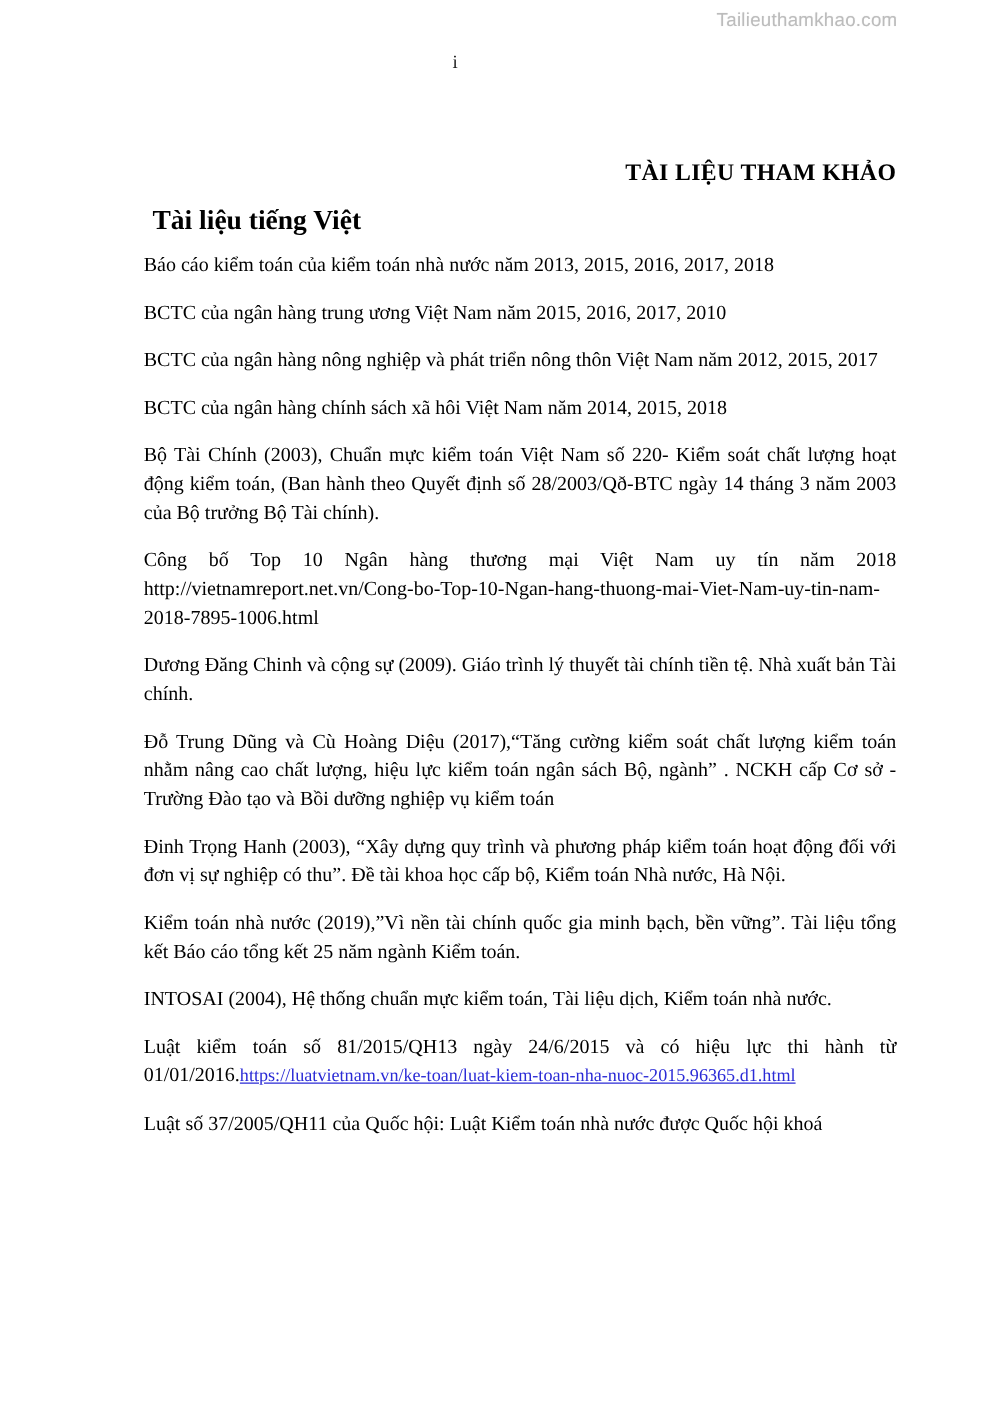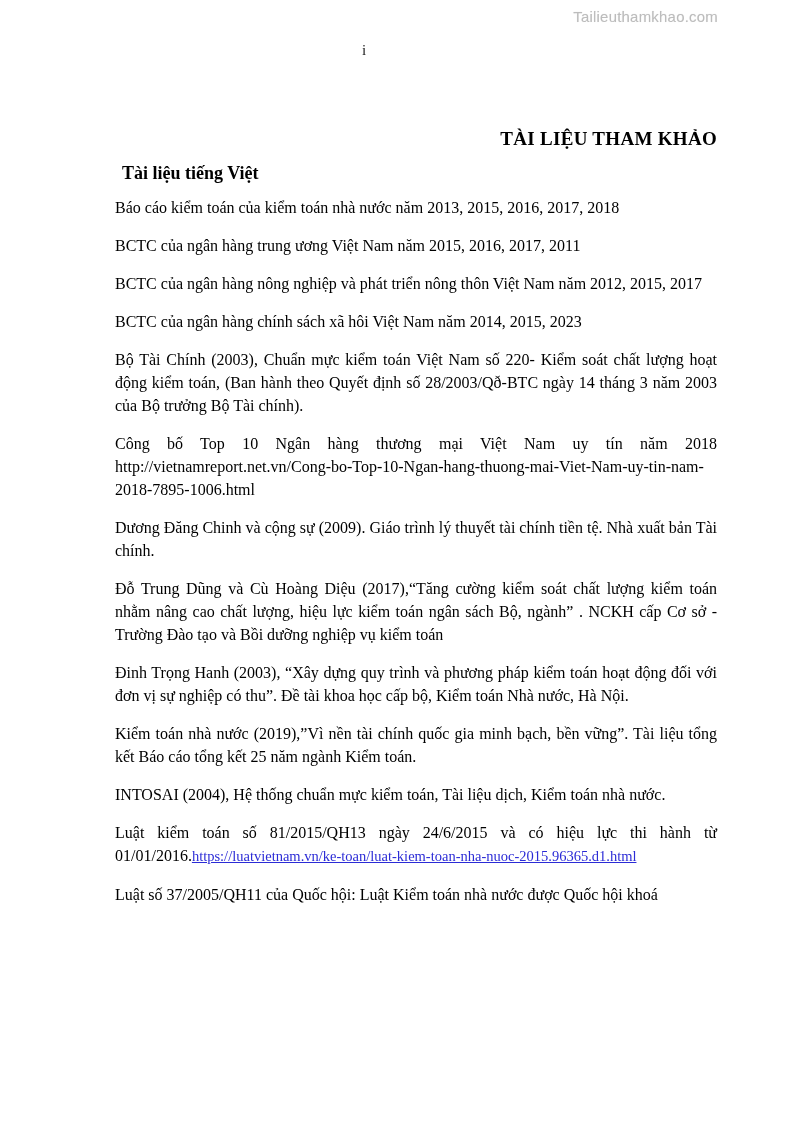--- a/index.html
+++ b/index.html
@@ -42,21 +42,21 @@
     width: 602px;
   }
   .doc-title {
     text-align: right;
     font-size: 19px;
     font-weight: bold;
     margin: 0 0 13px 0;
     letter-spacing: 0.3px;
   }
   .section-heading {
-    font-size: 18px;
+    font-size: 22px;
     font-weight: bold;
     margin: 0 0 12px 0;
     padding-left: 7px;
   }
   .ref {
     font-size: 16px;
     line-height: 23px;
     text-align: justify;
     margin: 0 0 15px 0;
     word-break: break-word;
@@ -71,23 +71,23 @@
 <body>
 
 <div class="page">
   <div class="watermark">Tailieuthamkhao.com</div>
   <div class="page-number">i</div>
   <div class="content">
     <h1 class="doc-title">TÀI LIỆU THAM KHẢO</h1>
     <h2 class="section-heading">Tài liệu tiếng Việt</h2>
     <div>
         <p class="ref"><span>Báo cáo kiểm toán của kiểm toán nhà nước năm 2013, 2015, 2016, 2017, 2018</span></p>
-        <p class="ref"><span>BCTC của ngân hàng trung ương Việt Nam năm 2015, 2016, 2017, 2011</span></p>
+        <p class="ref"><span>BCTC của ngân hàng trung ương Việt Nam năm 2015, 2016, 2017, 2010</span></p>
         <p class="ref"><span>BCTC của ngân hàng nông nghiệp và phát triển nông thôn Việt Nam năm 2012, 2015, 2017</span></p>
-        <p class="ref"><span>BCTC của ngân hàng chính sách xã hôi Việt Nam năm 2014, 2015, 2023</span></p>
+        <p class="ref"><span>BCTC của ngân hàng chính sách xã hôi Việt Nam năm 2014, 2015, 2018</span></p>
         <p class="ref"><span>Bộ Tài Chính (2003), Chuẩn mực kiểm toán Việt Nam số 220- Kiểm soát chất lượng hoạt động kiểm toán, (Ban hành theo Quyết định số 28/2003/Qð-BTC ngày 14 tháng 3 năm 2003 của Bộ trưởng Bộ Tài chính).</span></p>
         <p class="ref"><span>Công bố Top 10 Ngân hàng thương mại Việt Nam uy tín năm 2018 http://vietnamreport.net.vn/Cong-bo-Top-10-Ngan-hang-thuong-mai-Viet-Nam-uy-tin-nam-2018-7895-1006.html</span></p>
         <p class="ref"><span>Dương Đăng Chinh và cộng sự (2009). Giáo trình lý thuyết tài chính tiền tệ. Nhà xuất bản Tài chính.</span></p>
         <p class="ref"><span>Đỗ Trung Dũng và Cù Hoàng Diệu (2017),“Tăng cường kiểm soát chất lượng kiểm toán nhằm nâng cao chất lượng, hiệu lực kiểm toán ngân sách Bộ, ngành” . NCKH cấp Cơ sở -Trường Đào tạo và Bồi dưỡng nghiệp vụ kiểm toán</span></p>
         <p class="ref"><span>Đinh Trọng Hanh (2003), “Xây dựng quy trình và phương pháp kiểm toán hoạt động đối với đơn vị sự nghiệp có thu”. Đề tài khoa học cấp bộ, Kiểm toán Nhà nước, Hà Nội.</span></p>
         <p class="ref"><span>Kiểm toán nhà nước (2019),”Vì nền tài chính quốc gia minh bạch, bền vững”. Tài liệu tổng kết Báo cáo tổng kết 25 năm ngành Kiểm toán.</span></p>
         <p class="ref"><span>INTOSAI (2004), Hệ thống chuẩn mực kiểm toán, Tài liệu dịch, Kiểm toán nhà nước.</span></p>
         <p class="ref"><span>Luật kiểm toán số 81/2015/QH13 ngày 24/6/2015 và có hiệu lực thi hành từ 01/01/2016.</span><a class="link" href="#">https://luatvietnam.vn/ke-toan/luat-kiem-toan-nha-nuoc-2015.96365.d1.html</a></p>
         <p class="ref"><span>Luật số 37/2005/QH11 của Quốc hội: Luật Kiểm toán nhà nước được Quốc hội khoá</span></p>
       </div>

